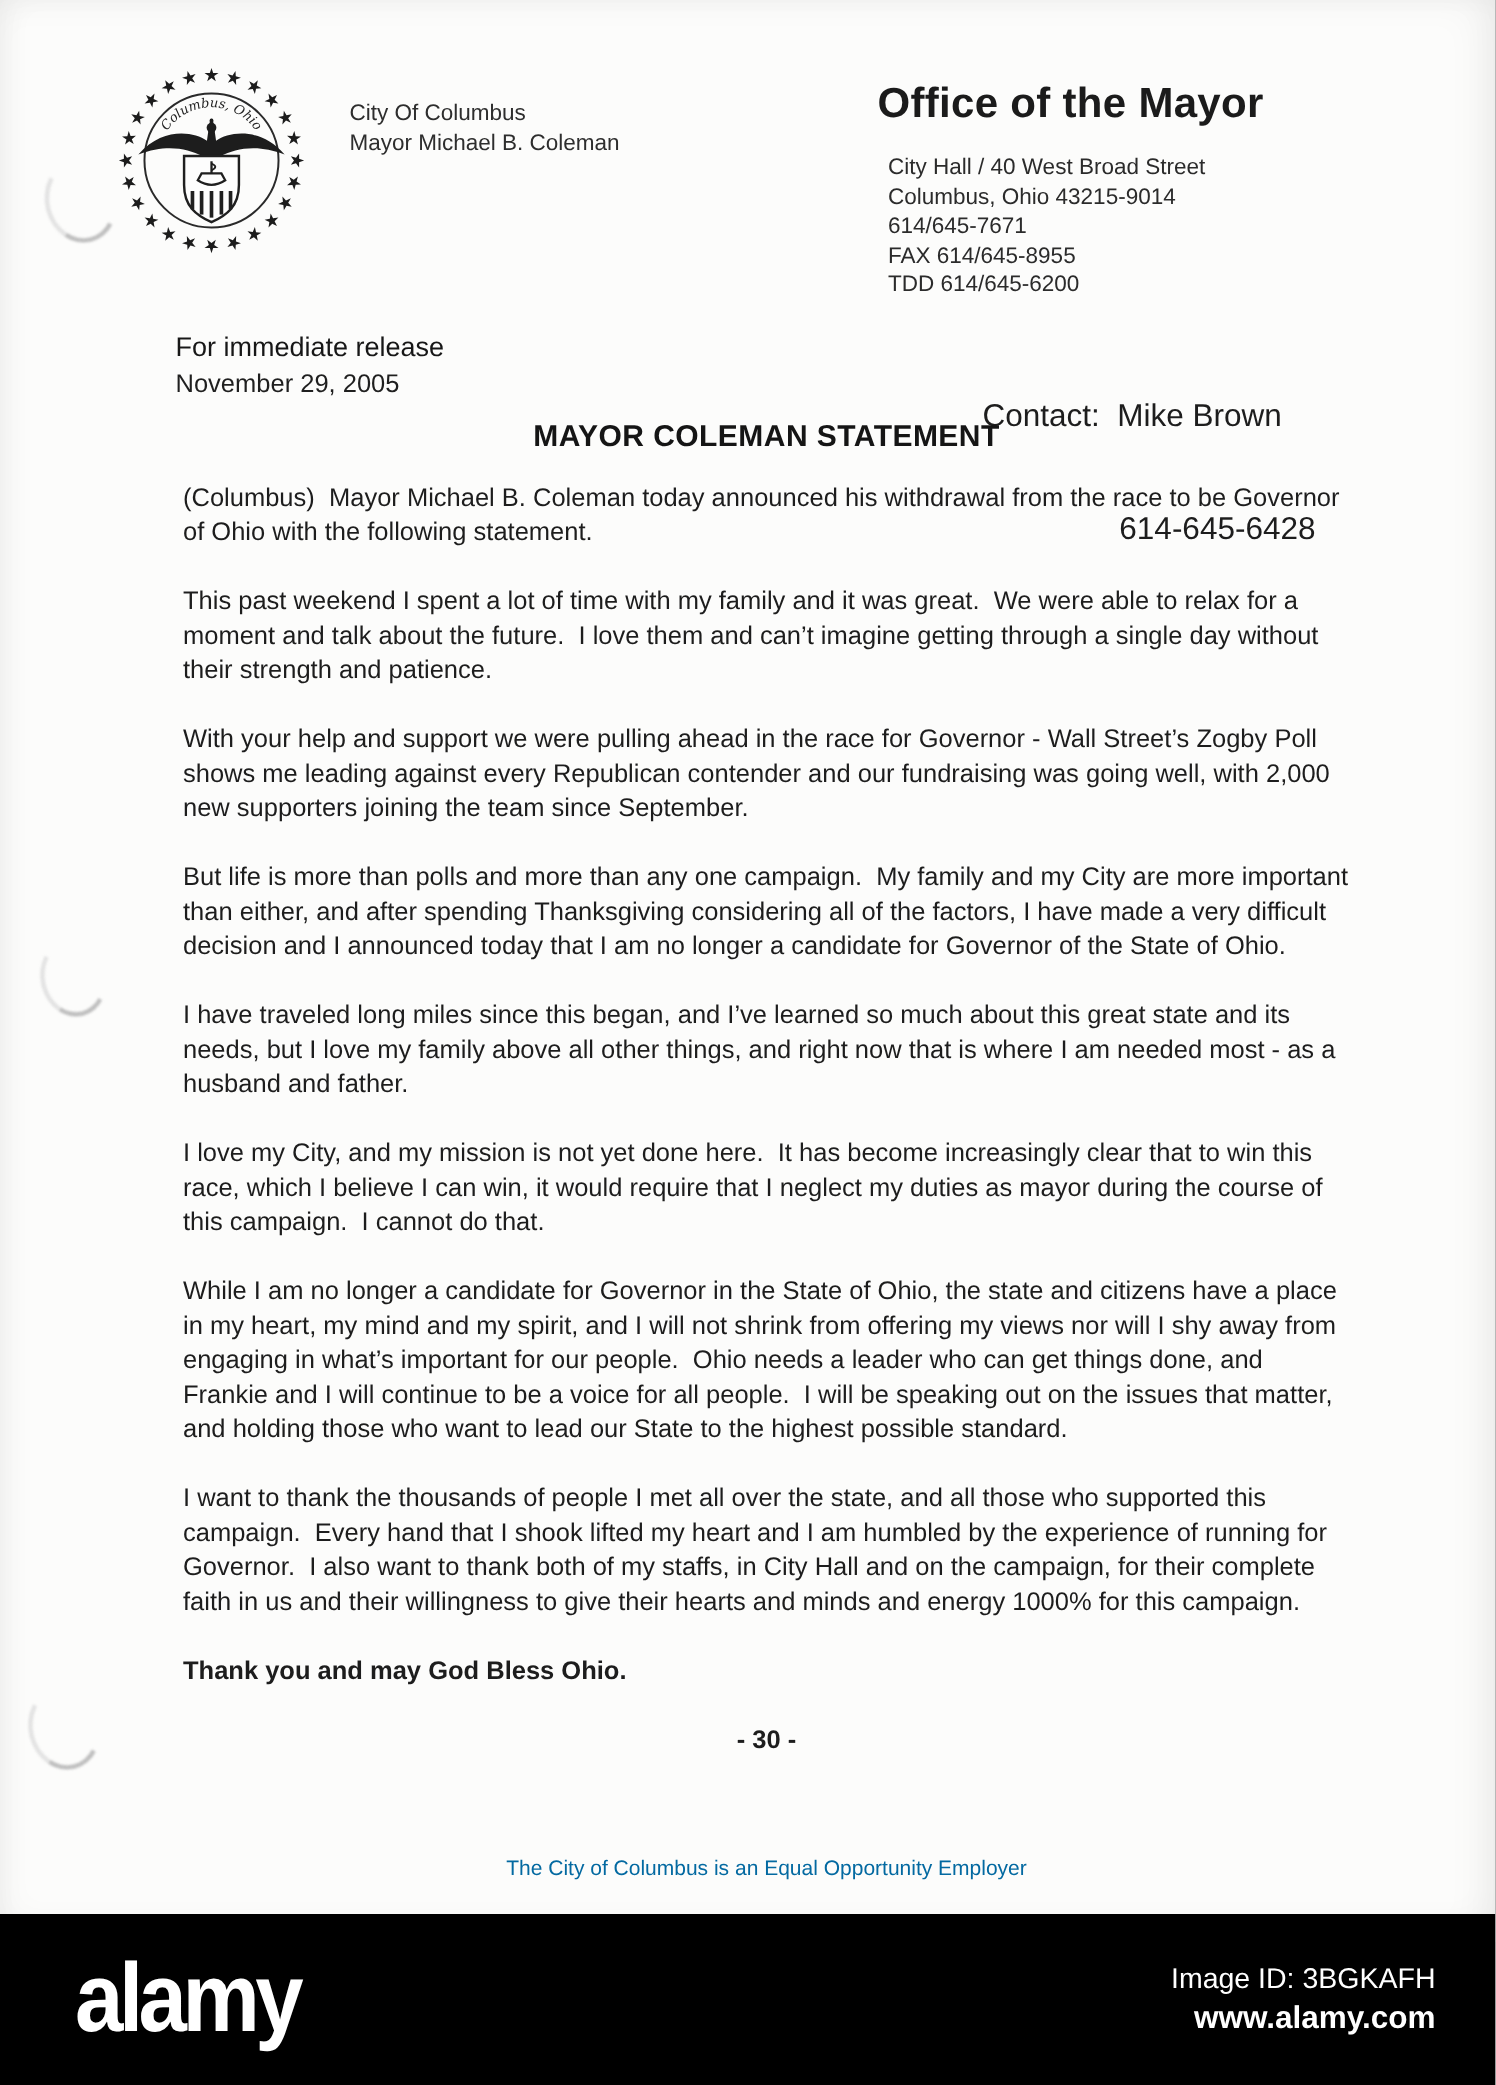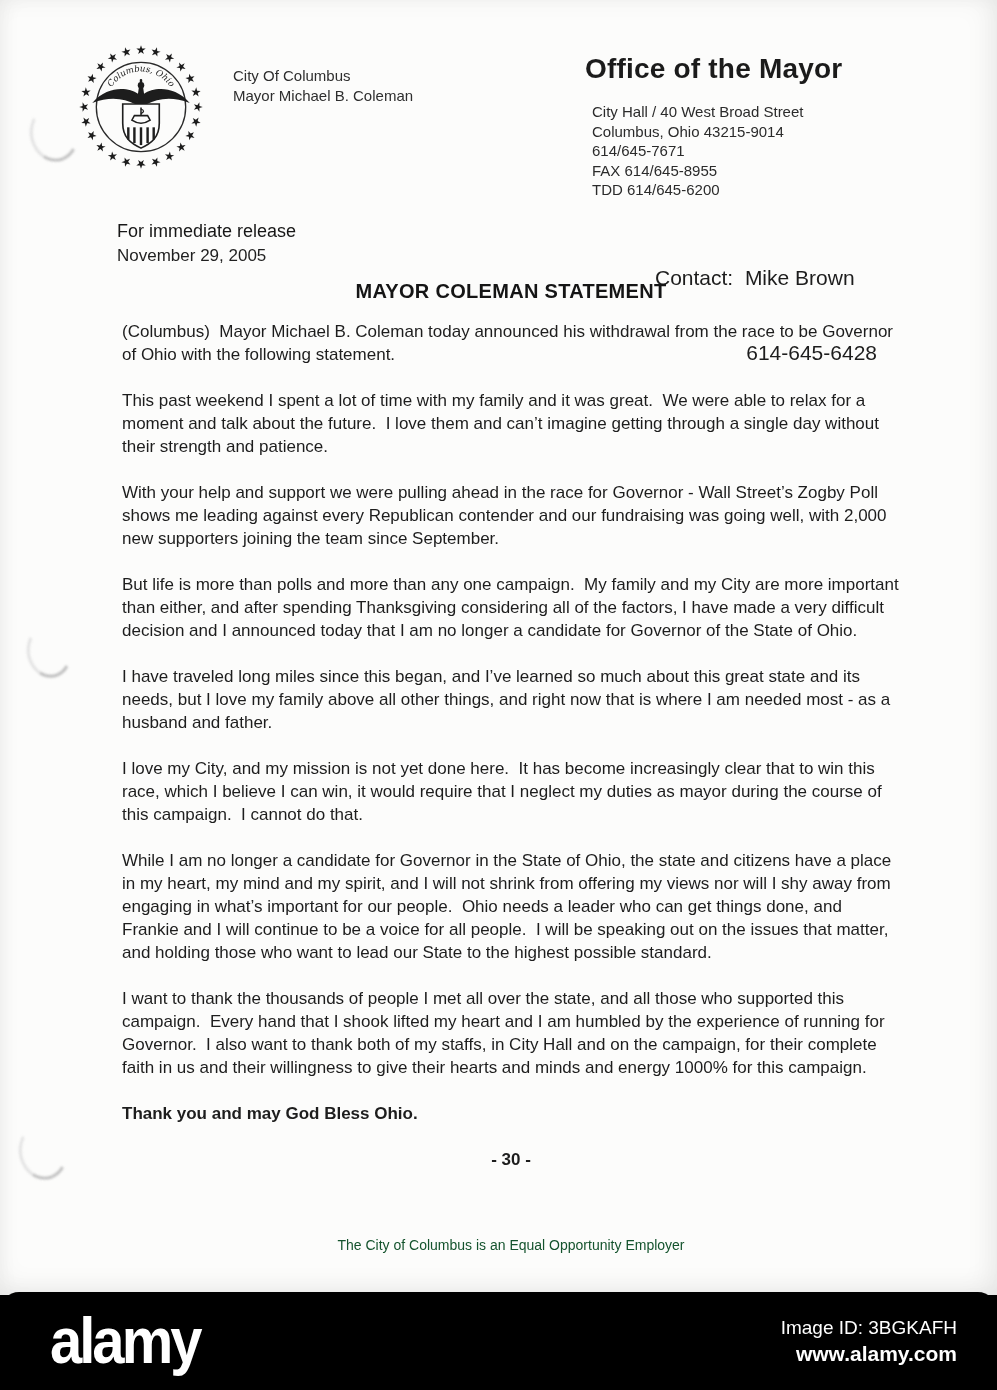--- a/index.html
+++ b/index.html
@@ -45,27 +45,27 @@
   }
   .body-col {
     position:absolute; left:122px; top:320px; width:778px;
     font-size:17px; line-height:23px; color:#1d1d1d;
   }
   .body-col p { margin:0 0 23px 0; white-space:pre-wrap; }
   .closing-line { margin:0; white-space:pre-wrap;font-weight:bold; }
   .end-mark { text-align:center; font-weight:bold; font-size:17px; margin-top:1px; }
   .eoe-footer {
     position:absolute; left:122px; top:1237px; width:778px;
-    text-align:center; font-size:14px; color:#14532d;
+    text-align:center; font-size:14px; color:#0369a1;
   }
 
   
   .alamy-bar {
-    position:absolute; left:0; bottom:0; width:997px; height:98px; background:#000;
-    display:flex; align-items:center; justify-content:space-between;border-radius:19px;
+    position:absolute; left:0; bottom:0; width:997px; height:114px; background:#000;
+    display:flex; align-items:center; justify-content:space-between;
   }
   .alamy-logo {
     margin-left:50px; color:#fff; font-weight:bold; font-size:58px;
     letter-spacing:-3px; line-height:1; transform:scaleY(1.12);
     font-family:"Liberation Sans", sans-serif;
   }
   .alamy-right { margin-right:40px; text-align:right; color:#fff; }
   .alamy-id  { font-size:19px; line-height:25px; font-weight:normal; }
   .alamy-url { font-size:21px; line-height:27px; font-weight:bold; }
 </style>

